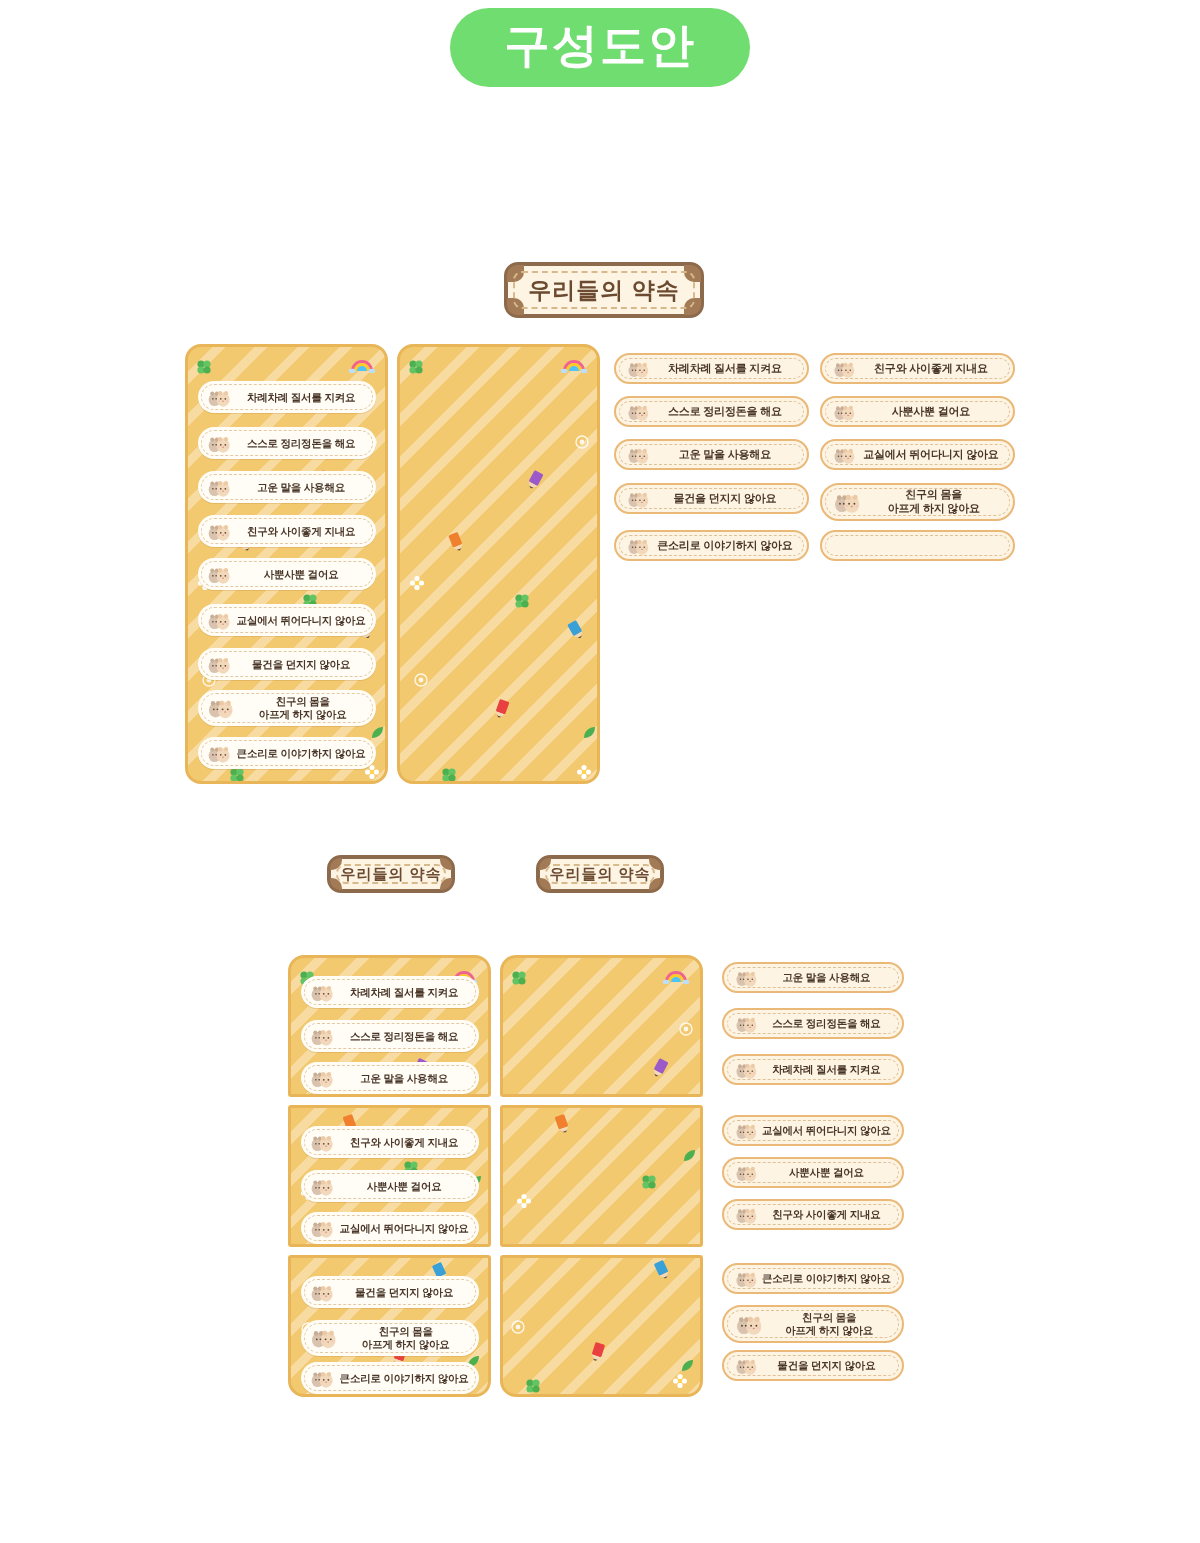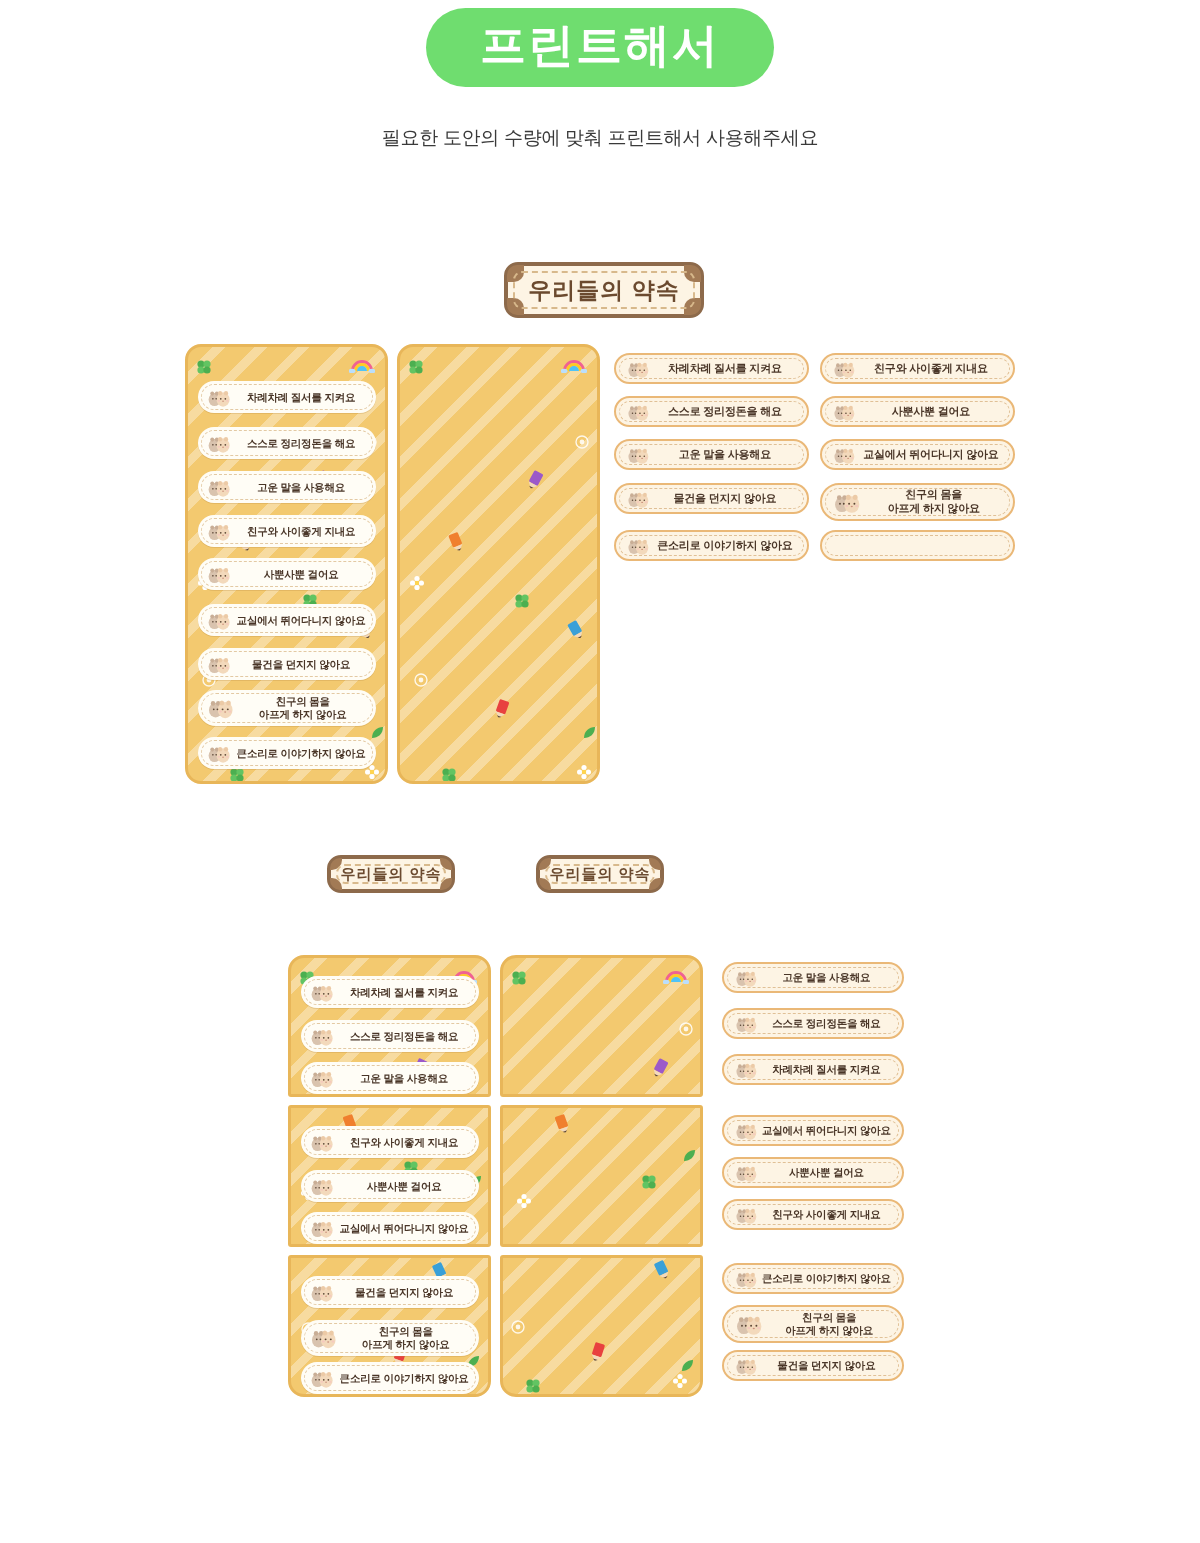--- a/index.html
+++ b/index.html
@@ -136,22 +136,21 @@
   
   .ham { position:relative; flex:none; display:block; }
 
   
   .deco { position:absolute; pointer-events:none; }
 </style>
 </head>
 <body>
 
 <div class="header">
-  <div class="pill">프린트해서</div>
-  <div class="subtitle">필요한 도안의 수량에 맞춰 프린트해서 사용해주세요</div>
+  <div class="pill">구성도안</div>
 </div>
 
 <div class="plate" id="plate-main">
   <span class="corner c-tl"></span>
   <span class="corner c-tr"></span>
   <span class="corner c-bl"></span>
   <span class="corner c-br"></span>
   <span class="inner"></span>
   <span class="ptext">우리들의 약속</span>
 </div>

